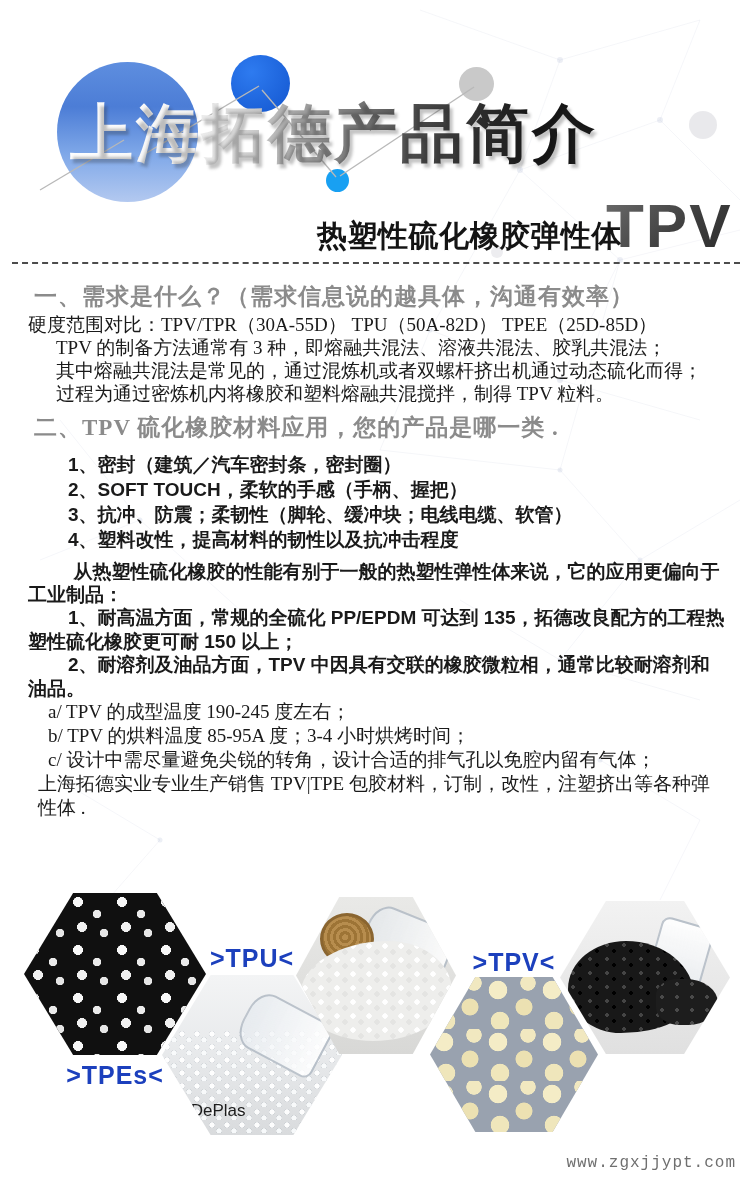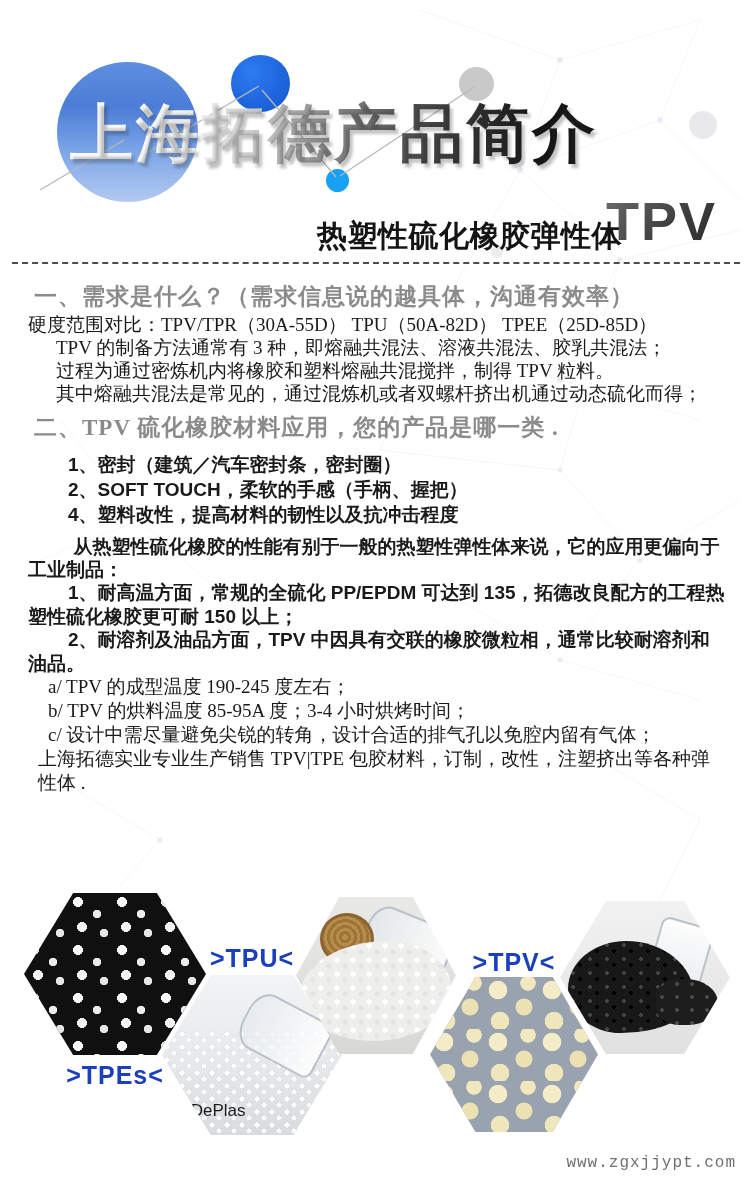--- a/index.html
+++ b/index.html
@@ -27,21 +27,21 @@
     background:linear-gradient(90deg,#ffffff 0%,#f5f5f5 22%,#cfcfcf 34%,#8f8f8f 48%,#4a4a4a 66%,#161616 88%);
     -webkit-background-clip:text;background-clip:text;color:transparent;
     text-shadow:3px 4px 3px rgba(40,40,40,0.28);
   }
   #subtitle{
     position:absolute;left:317px;top:216px;
     font-size:30px;font-weight:700;color:#141414;letter-spacing:0.5px;white-space:nowrap;
   }
   #product-code{
     position:absolute;left:606px;top:190px;
-    font-size:54px;font-weight:800;letter-spacing:2px;
+    font-size:62px;font-weight:800;letter-spacing:2px;
     background:linear-gradient(135deg,#6e6e6e 0%,#3d3d3d 60%,#2b2b2b 100%);
     -webkit-background-clip:text;background-clip:text;color:transparent;
   }
   #divider{
     position:absolute;left:12px;right:10px;top:262px;z-index:3;
     border-top:2px dashed #4c4c4c;
   }
   
   #content{
     position:absolute;left:0;top:270px;width:750px;z-index:3;
@@ -205,27 +205,28 @@
   <div id="page-title">上海拓德产品简介</div>
   <div id="subtitle">热塑性硫化橡胶弹性体</div>
   <div id="product-code">TPV</div>
   <div id="divider"></div>
 
   <div id="content">
 
     <div class="sec-heading" id="s1-heading">一、需求是什么？（需求信息说的越具体，沟通有效率）</div>
     <p class="para body-reg" id="s1-hardness">硬度范围对比：TPV/TPR（30A-55D）  TPU（50A-82D）  TPEE（25D-85D）</p>
     <p class="para body-reg prep-line">TPV 的制备方法通常有 3 种，即熔融共混法、溶液共混法、胶乳共混法；</p>
+    <p class="para body-reg prep-line">其中熔融共混法是常见的，通过混炼机或者双螺杆挤出机通过动态硫化而得；</p>
     <p class="para body-reg prep-line">过程为通过密炼机内将橡胶和塑料熔融共混搅拌，制得 TPV 粒料。</p>
-    <p class="para body-reg prep-line">其中熔融共混法是常见的，通过混炼机或者双螺杆挤出机通过动态硫化而得；</p>
 
     <div class="sec-heading" id="s2-heading">二、TPV 硫化橡胶材料应用，您的产品是哪一类 .</div>
     <div id="s2-items">
       <p class="para body-bold s2-item">1、密封（建筑／汽车密封条，密封圈）</p>
       <p class="para body-bold s2-item">2、SOFT TOUCH，柔软的手感（手柄、握把）</p>
+      <p class="para body-bold s2-item">3、抗冲、防震；柔韧性（脚轮、缓冲块；电线电缆、软管）</p>
       <p class="para body-bold s2-item">4、塑料改性，提高材料的韧性以及抗冲击程度</p>
     </div>
 
     <p class="para body-bold" id="s3-intro">从热塑性硫化橡胶的性能有别于一般的热塑性弹性体来说，它的应用更偏向于工业制品：</p>
     <p class="para body-bold s3-point">1、耐高温方面，常规的全硫化 PP/EPDM 可达到 135，拓德改良配方的工程热塑性硫化橡胶更可耐 150 以上；</p>
     <p class="para body-bold s3-point">2、耐溶剂及油品方面，TPV 中因具有交联的橡胶微粒相，通常比较耐溶剂和油品。</p>
     <p class="para body-reg sub-point">a/ TPV 的成型温度 190-245 度左右；</p>
     <p class="para body-reg sub-point">b/ TPV 的烘料温度 85-95A 度；3-4 小时烘烤时间；</p>
     <p class="para body-reg sub-point">c/ 设计中需尽量避免尖锐的转角，设计合适的排气孔以免腔内留有气体；</p>
     <p class="para body-reg" id="s3-closing">上海拓德实业专业生产销售 TPV|TPE 包胶材料，订制，改性，注塑挤出等各种弹性体 .</p>

